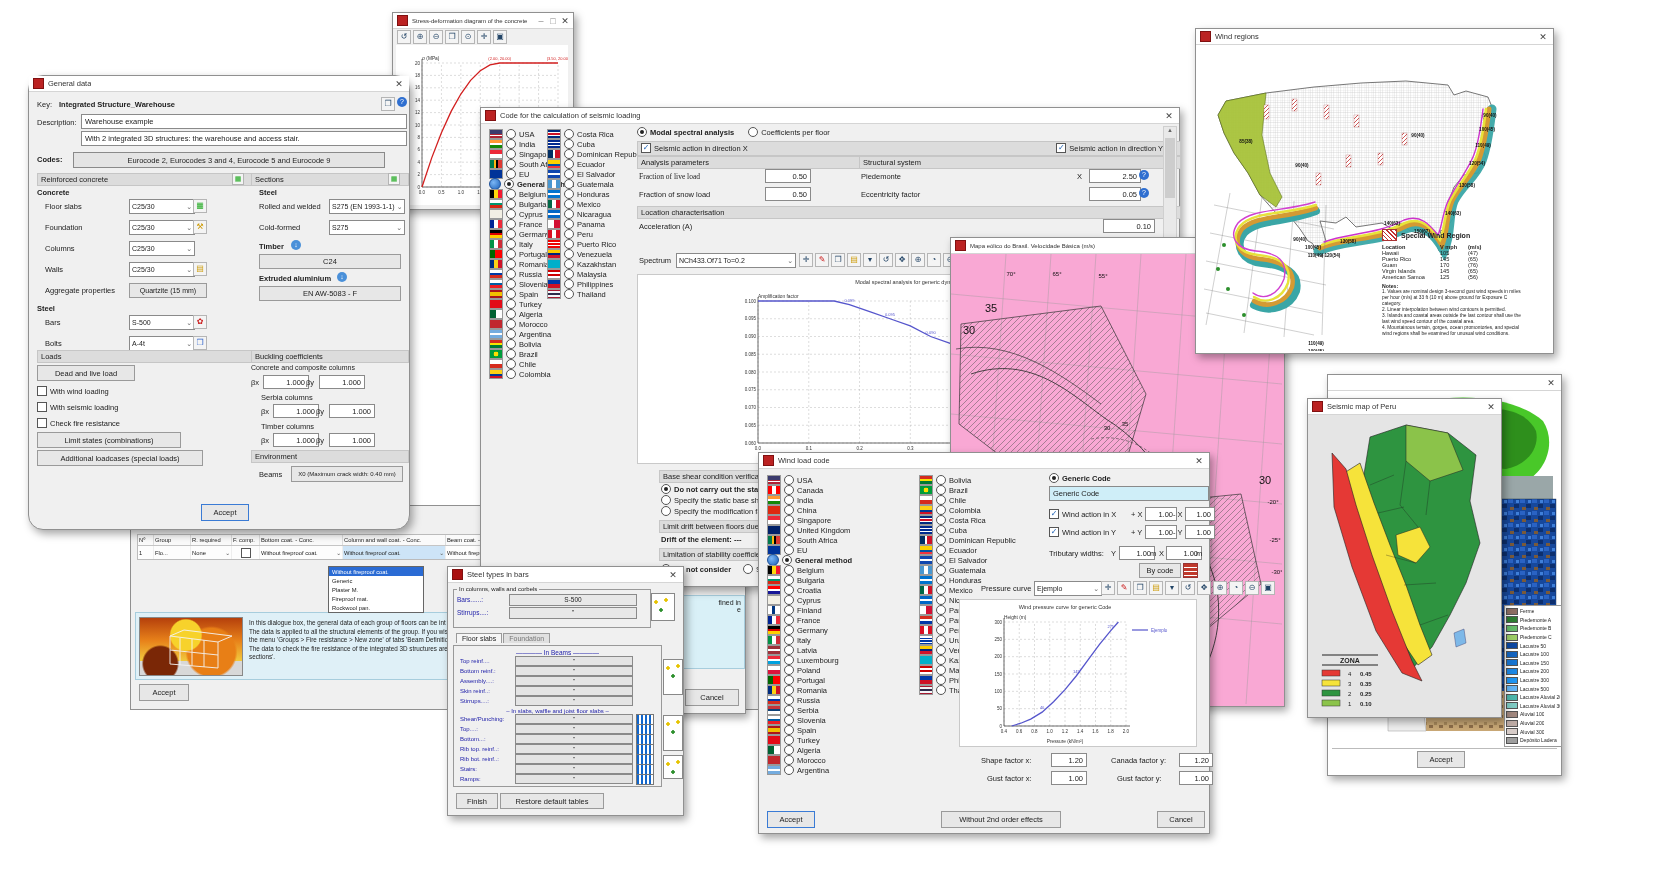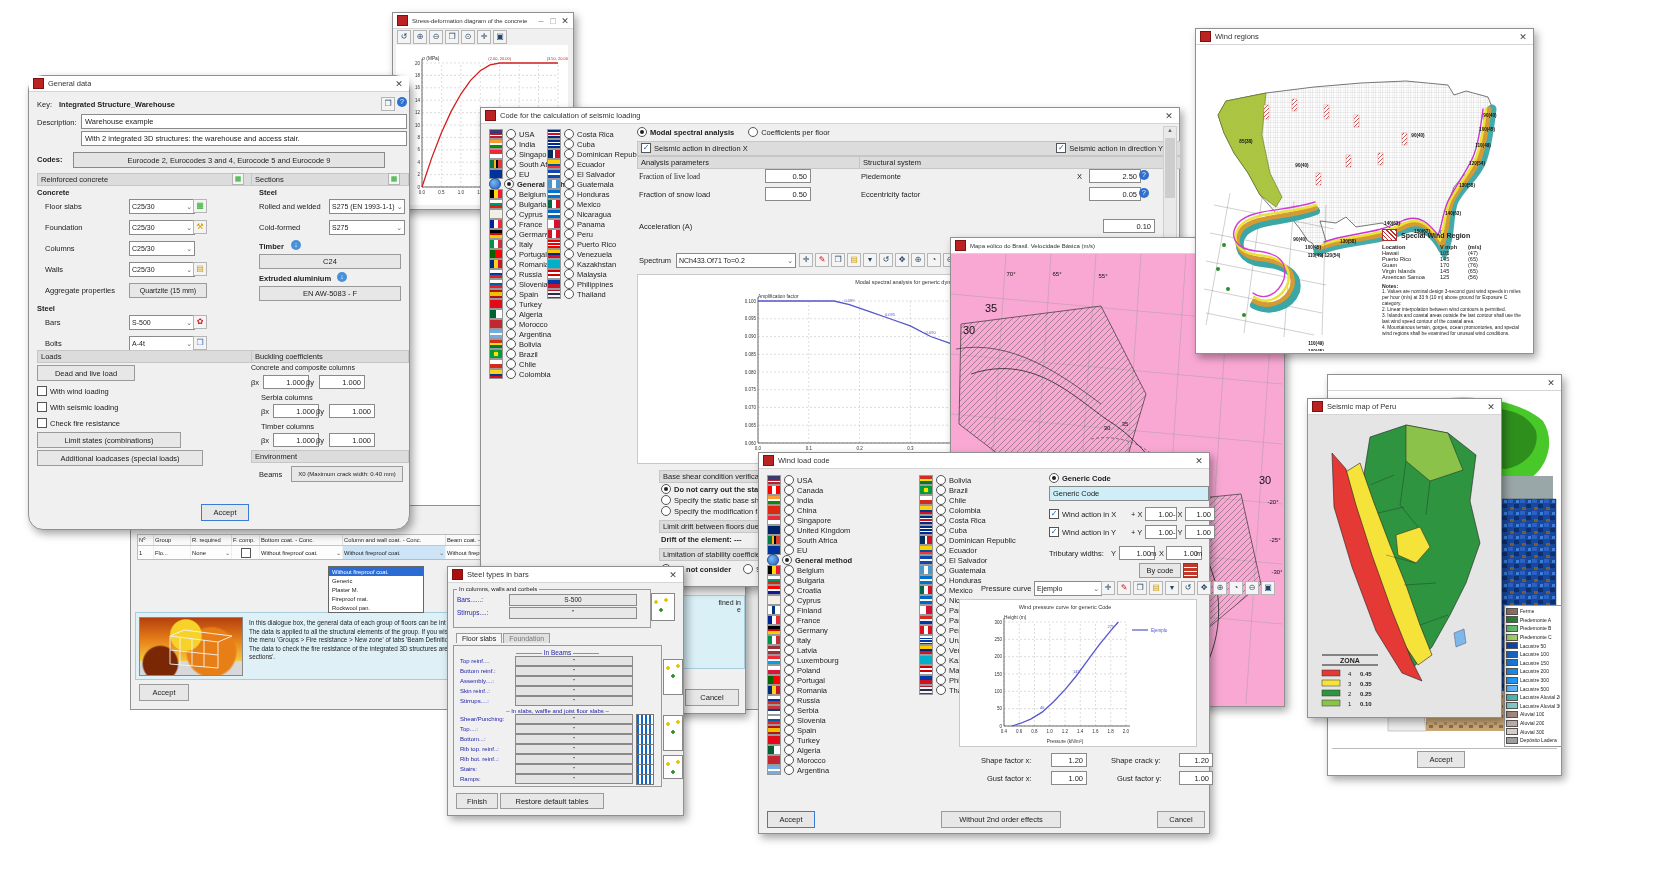--- a/index.html
+++ b/index.html
@@ -450,20 +450,21 @@
     <div class="inp num" style="position:absolute;left:284px;top:61px;width:38px;height:12px;">0.50</div>
     <span class="lbl" style="left:158px;top:82px;">Fraction of snow load</span>
     <div class="inp num" style="position:absolute;left:284px;top:79px;width:38px;height:12px;">0.50</div>
     <span class="lbl" style="left:380px;top:64px;">Piedemonte</span>
     <span class="lbl" style="left:596px;top:64px;">X</span>
     <div class="inp num" style="position:absolute;left:608px;top:61px;width:44px;height:12px;">2.50</div>
     <div class="q" style="left:658px;top:62px;">?</div>
     <span class="lbl" style="left:380px;top:82px;">Eccentricity factor</span>
     <div class="inp num" style="position:absolute;left:608px;top:79px;width:44px;height:12px;">0.05</div>
     <div class="q" style="left:658px;top:80px;">?</div>
+    <div class="bar" style="position:absolute;left:156px;top:98px;width:536px;">Location characterisation</div>
     <span class="lbl" style="left:158px;top:114px;">Acceleration (A)</span>
     <div class="inp num" style="position:absolute;left:622px;top:111px;width:44px;height:12px;">0.10</div>
     <div class="q" style="left:680px;top:130px;">?</div>
     <span class="lbl" style="left:158px;top:148px;">Spectrum</span>
     <div class="dd" style="position:absolute;left:195px;top:145px;width:114px;height:13px;">
         <span>NCh433.Of71 To=0.2</span>
         <span class="ar">⌄</span>
       </div>
     <div id="seisBar" style="position:absolute;left:318px;top:145px;display:flex;gap:2px;">
         <div class="icobx">✛</div>
@@ -599,21 +600,21 @@
           <text x="156" y="176" font-size="6" text-anchor="middle" fill="#111">30</text>
           <text x="174" y="172" font-size="6" text-anchor="middle" fill="#111">35</text>
           <text x="314" y="230" font-size="11" text-anchor="middle" fill="#111">30</text>
           <text x="322" y="250" font-size="6" text-anchor="middle" fill="#111">-20°</text>
           <text x="324" y="288" font-size="6" text-anchor="middle" fill="#111">-25°</text>
           <text x="326" y="320" font-size="6" text-anchor="middle" fill="#111">-30°</text>
         </g>
     </svg>
   </div>
 
-  <div class="win" id="winE" style="left:1195px;top:28px;width:337px;height:324px;z-index:60;background:#fff;">
+  <div class="win" id="winE" style="left:1195px;top:28px;width:337px;height:324px;z-index:60;background:#fff;padding-left:20px;">
     <div class="tb">
       <span class="ricon"></span>
       <span class="ttl">Wind regions</span>
       <span class="x">✕</span>
     </div>
     <svg id="usMap" width="335" height="306" style="position:absolute;left:0;top:16px;">
       <defs>
         <pattern id="cg" width="7" height="5" patternUnits="userSpaceOnUse">
           <rect width="7" height="5" fill="#fff"></rect>
           <path d="M0,0 H7 M0,2.5 H7 M0,0 V5 M2.3,0 V5 M4.6,0 V5" stroke="#c9c9c9" stroke-width="0.35"></path>
@@ -1323,21 +1324,21 @@
         <polyline points="51.625,126 60.775,123.22666666666666 70.6875,119.06666666666666 82.125,112.13333333333333 93.5625,101.73333333333333 105,89.6 116.4375,75.73333333333333 127.875,60.13333333333334 139.3125,44.53333333333333 150.75,30.66666666666667 158.375,22" fill="none" stroke="#5555cc" stroke-width="1.3"></polyline>
         <text x="82.125" y="109.13333333333333" font-size="4" text-anchor="middle" fill="#5555cc">40</text>
         <text x="116.4375" y="72.73333333333333" font-size="4" text-anchor="middle" fill="#5555cc">145</text>
         <text x="150.75" y="27.66666666666667" font-size="4" text-anchor="middle" fill="#5555cc">275</text>
         <line x1="172" y1="30" x2="188" y2="30" stroke="#5555cc" stroke-width="1.2"></line>
         <text x="191" y="32" font-size="4.5" text-anchor="start" fill="#5555cc">Ejemplo</text>
       </svg>
 
     <span class="lbl" style="left:222px;top:303px;">Shape factor x:</span>
     <div class="inp num" style="position:absolute;left:292px;top:300px;width:28px;height:12px;">1.20</div>
-    <span class="lbl" style="left:352px;top:303px;">Shape crack y:</span>
+    <span class="lbl" style="left:352px;top:303px;">Canada factor y:</span>
     <div class="inp num" style="position:absolute;left:420px;top:300px;width:26px;height:12px;">1.20</div>
     <span class="lbl" style="left:228px;top:321px;">Gust factor x:</span>
     <div class="inp num" style="position:absolute;left:292px;top:318px;width:28px;height:12px;">1.00</div>
     <span class="lbl" style="left:358px;top:321px;">Gust factor y:</span>
     <div class="inp num" style="position:absolute;left:420px;top:318px;width:26px;height:12px;">1.00</div>
 
     <div class="btn" style="position:absolute;left:8px;top:358px;width:46px;height:15px;border:1px solid #3a7bd5;">Accept</div>
     <div class="btn" style="position:absolute;left:182px;top:358px;width:118px;height:15px;">Without 2nd order effects</div>
     <div class="btn" style="position:absolute;left:398px;top:358px;width:46px;height:15px;">Cancel</div>
   </div>

